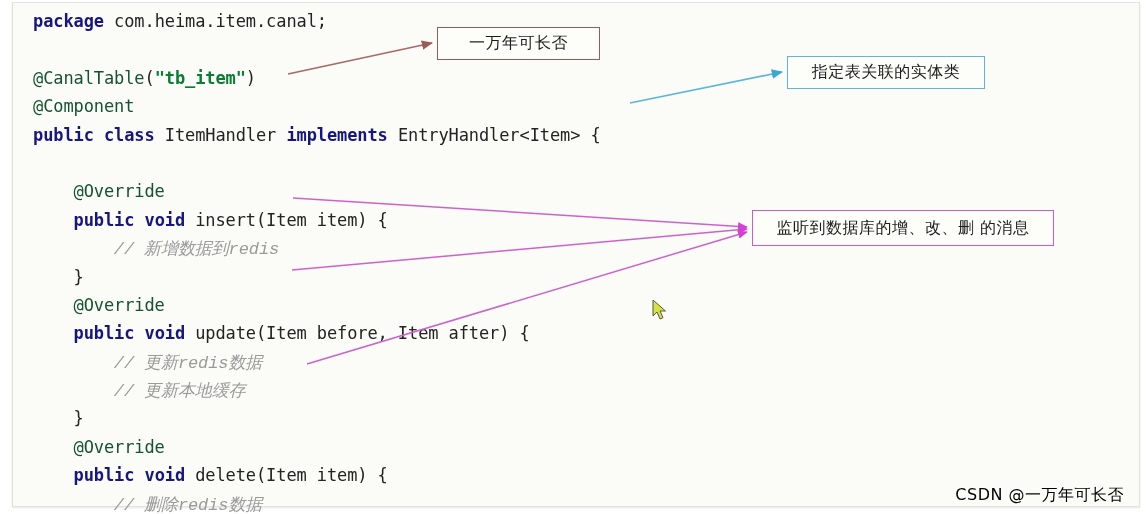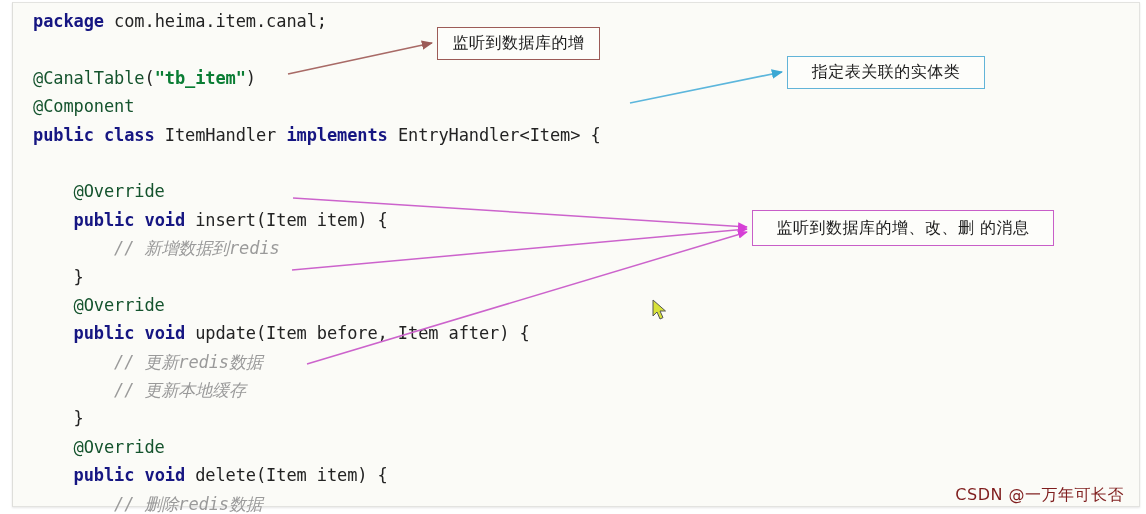--- a/index.html
+++ b/index.html
@@ -47,21 +47,21 @@
     line-height: 28.4px;
     white-space: pre;
     color: #2b2b2b;
     letter-spacing: -0.1px;
   }
   .code .line { height: 28.4px; }
   .kw      { color: #161682; font-weight: bold; }
   .plain   { color: #232323; }
   .anno    { color: #14532d; }
   .str     { color: #0a7d34; font-weight: bold; }
-  .cmt     { color: #9a9a9a; font-style: italic; }
+  .cmt     { color: #9a9a9a; font-style: italic; font-family: Liberation Mono, monospace; }
   .punc    { color: #232323; }
 
   
   .callout {
     position: absolute;
     box-sizing: border-box;
     background: #fdfdfa;
     font-family: "DejaVu Sans", sans-serif;
     font-size: 16px;
     color: #1c1c1c;
@@ -88,21 +88,21 @@
     pointer-events: none;
   }
 
   
   .watermark {
     position: absolute;
     right: 22px;
     bottom: 8px;
     font-family: "DejaVu Sans", sans-serif;
     font-size: 16px;
-    color: #7f1d1d;
+    color: #000000;
     letter-spacing: 0.5px;
     white-space: nowrap;
   }
 
   
   #mouse-cursor {
     position: absolute;
     left: 652px;
     top: 299px;
     width: 18px;
@@ -112,21 +112,21 @@
 </head>
 <body>
 
 <div id="stage">
 
   <div class="code-panel">
     <div class="code" id="code-block"><div class="line"><span class="kw">package</span><span class="plain"> com.heima.item.canal;</span></div><div class="line">&nbsp;</div><div class="line"><span class="anno">@CanalTable</span><span class="punc">(</span><span class="str">"tb_item"</span><span class="punc">)</span></div><div class="line"><span class="anno">@Component</span></div><div class="line"><span class="kw">public class</span><span class="plain"> ItemHandler </span><span class="kw">implements</span><span class="plain"> EntryHandler&lt;Item&gt; {</span></div><div class="line">&nbsp;</div><div class="line"><span class="anno">    @Override</span></div><div class="line"><span class="plain">    </span><span class="kw">public void</span><span class="plain"> insert(Item item) {</span></div><div class="line"><span class="cmt">        // 新增数据到redis</span></div><div class="line"><span class="plain">    }</span></div><div class="line"><span class="anno">    @Override</span></div><div class="line"><span class="plain">    </span><span class="kw">public void</span><span class="plain"> update(Item before, Item after) {</span></div><div class="line"><span class="cmt">        // 更新redis数据</span></div><div class="line"><span class="cmt">        // 更新本地缓存</span></div><div class="line"><span class="plain">    }</span></div><div class="line"><span class="anno">    @Override</span></div><div class="line"><span class="plain">    </span><span class="kw">public void</span><span class="plain"> delete(Item item) {</span></div><div class="line"><span class="cmt">        // 删除redis数据</span></div></div>
   </div>
 
   <div class="callout red" id="callout-table">
-    <span>监听到数据库的增</span>
+    <span>一万年可长否</span>
   </div>
 
   <div class="callout blue" id="callout-entity">
     <span>指定表关联的实体类</span>
   </div>
 
   <div class="callout pink" id="callout-msg">
     <span>监听到数据库的增、改、删  的消息</span>
   </div>
 

